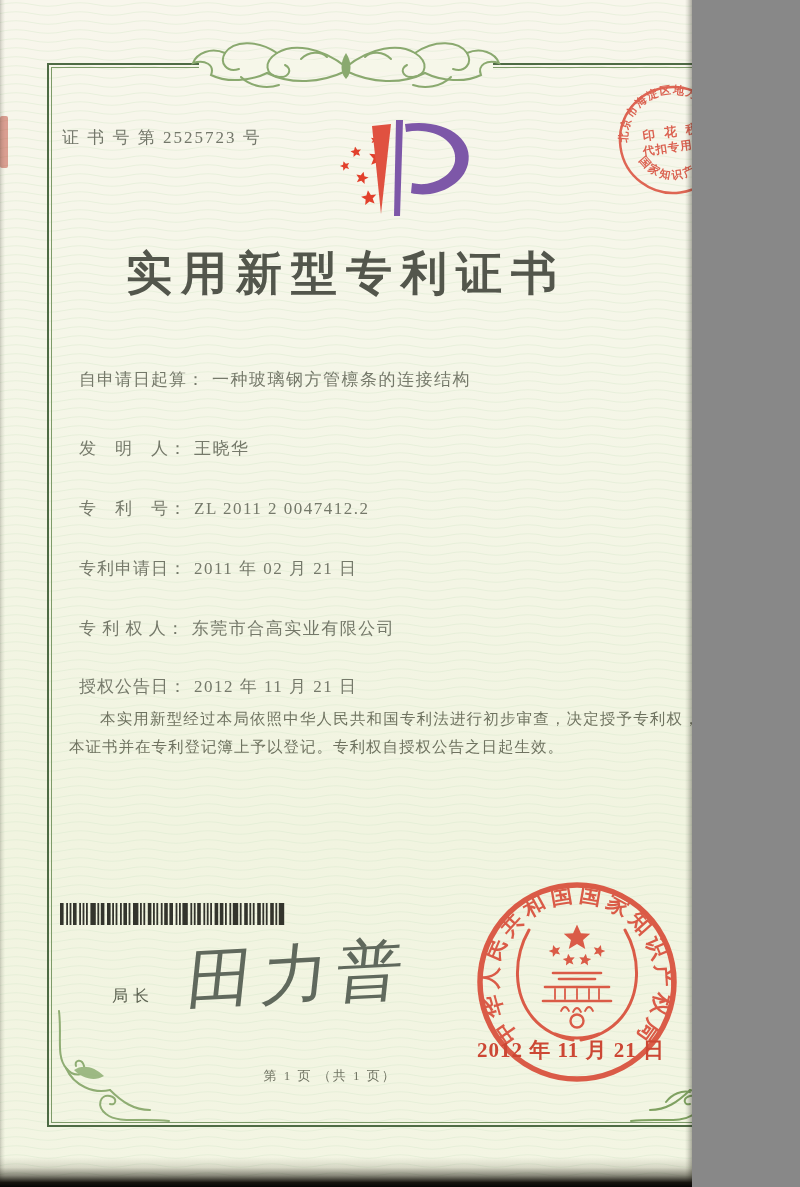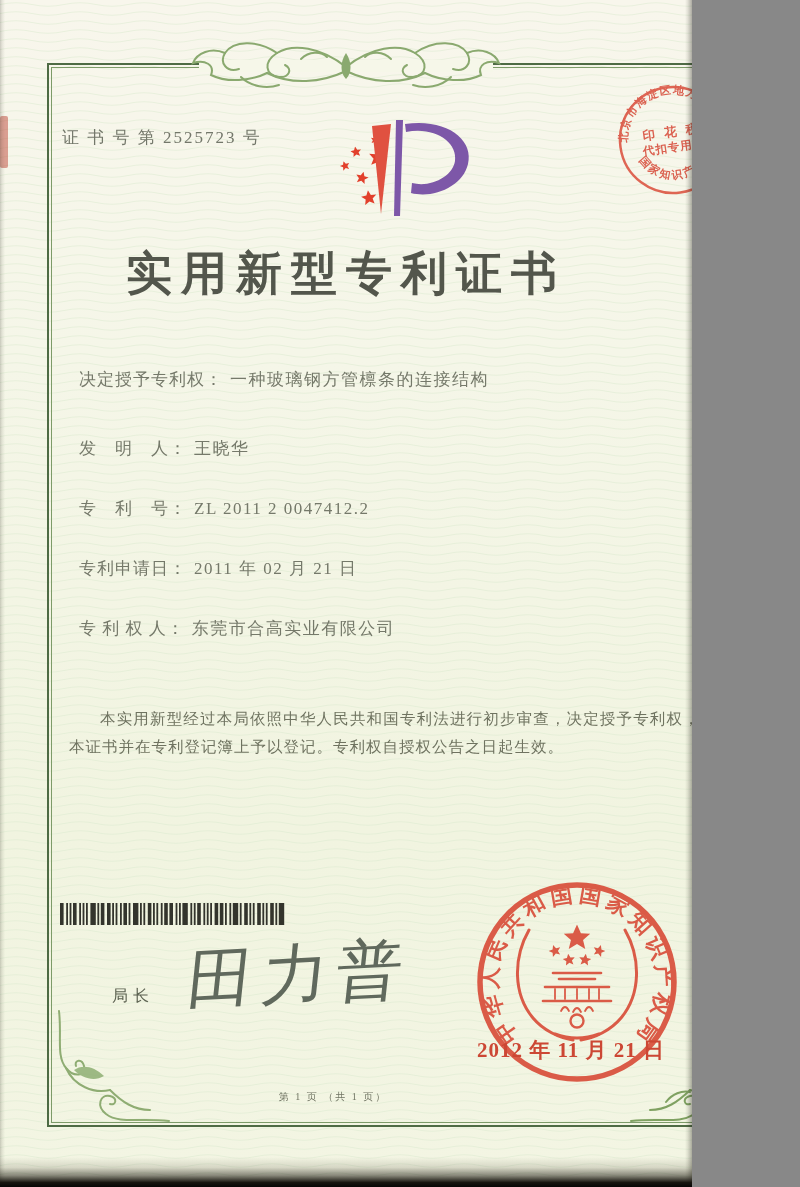--- a/index.html
+++ b/index.html
@@ -27,22 +27,22 @@
   .bodytext{position:absolute;left:60px;top:696px;width:682px;font-size:15.5px;
             line-height:27.5px;color:#6f7360;text-align:justify;letter-spacing:1px;}
   .bodytext p{margin:9px;text-indent:2em;}
   .barcode{position:absolute;left:60px;top:903px;}
   .director{position:absolute;left:112px;top:986px;font-size:16px;color:#5b6150;letter-spacing:5px;}
   .sig-name{position:absolute;left:188px;top:930px;font-size:66px;color:#4d564b;
             letter-spacing:8px;transform:skewX(-9deg) rotate(-3deg);opacity:.88;white-space:pre;}
   .big-seal{position:absolute;left:467px;top:872px;opacity:.93;}
   .seal-date{position:absolute;left:477px;top:1036px;font-size:21px;font-weight:600;
              color:#cc4734;letter-spacing:1px;white-space:pre;}
-  .footer{position:absolute;left:50%;top:1090px;transform:translateX(-62%);
-          font-size:10px;color:#707463;letter-spacing:2px;white-space:pre;}
+  .footer{position:absolute;left:50%;top:1067px;transform:translateX(-62%);
+          font-size:13px;color:#707463;letter-spacing:2px;white-space:pre;}
   
   .edge-bottom{position:absolute;left:0;bottom:0;width:100%;height:30px;
     background:linear-gradient(180deg,rgba(80,75,58,0) 0%,rgba(80,75,58,.18) 35%,rgba(45,42,32,.55) 62%,#17150f 85%,#060605 100%);}
   .edge-right{position:absolute;right:0;top:0;width:7px;height:100%;
     background:linear-gradient(90deg,rgba(60,60,45,0) 0%,rgba(60,60,45,.12) 40%,rgba(30,30,22,.35) 100%);}
   .edge-left{position:absolute;left:0;top:0;width:5px;height:100%;
     background:linear-gradient(270deg,rgba(60,60,45,0) 0%,rgba(60,60,45,.10) 60%,rgba(40,40,30,.22) 100%);}
   .red-fragment{position:absolute;left:0;top:116px;width:8px;height:52px;border-radius:2px;
     background:rgba(190,70,55,.5);filter:blur(.5px);}
   .stamp-text{fill:#d95544;font-weight:600;font-family:"Liberation Serif",serif;}
@@ -134,33 +134,36 @@
     <text class="stamp-text" x="58" y="54" font-size="12.5" letter-spacing="3" text-anchor="middle">印 花 税</text>
     <text class="stamp-text" x="58" y="69" font-size="11.5" letter-spacing="1" text-anchor="middle">代扣专用章</text>
     <text class="stamp-text" font-size="11" letter-spacing="2">
       <textPath href="#tp2" startOffset="50%" text-anchor="middle">国家知识产权局</textPath>
     </text>
   </svg>
 
   <div class="title">实用新型专利证书</div>
 
   <div class="field f0">
-    <span class="lab">决定授予专利权：</span><span class="val">一种玻璃钢方管檩条的连接结构</span>
+    <span class="lab">自申请日起算：</span><span class="val">一种玻璃钢方管檩条的连接结构</span>
   </div>
   <div class="field f1">
     <span class="lab">发　明　人：</span><span class="val">王晓华</span>
   </div>
   <div class="field f2">
     <span class="lab">专　利　号：</span><span class="val">ZL 2011 2 0047412.2</span>
   </div>
   <div class="field f3">
     <span class="lab">专利申请日：</span><span class="val">2011 年 02 月 21 日</span>
   </div>
   <div class="field f4">
     <span class="lab">专 利 权 人：</span><span class="val">东莞市合高实业有限公司</span>
+  </div>
+  <div class="field f5">
+    <span class="lab">授权公告日：</span><span class="val">2012 年 11 月 21 日</span>
   </div>
 
   <div class="bodytext">
     <p>本实用新型经过本局依照中华人民共和国专利法进行初步审查，决定授予专利权，颁发本证书并在专利登记簿上予以登记。专利权自授权公告之日起生效。</p>
   </div>
 
   <svg id="barcode" class="barcode" width="226" height="24">
       <rect x="0" y="0" width="3.6" height="22" fill="#33342c"></rect>
       <rect x="6.2" y="0" width="1.8" height="22" fill="#33342c"></rect>
       <rect x="9.600000000000001" y="0" width="1.8" height="22" fill="#33342c"></rect>

